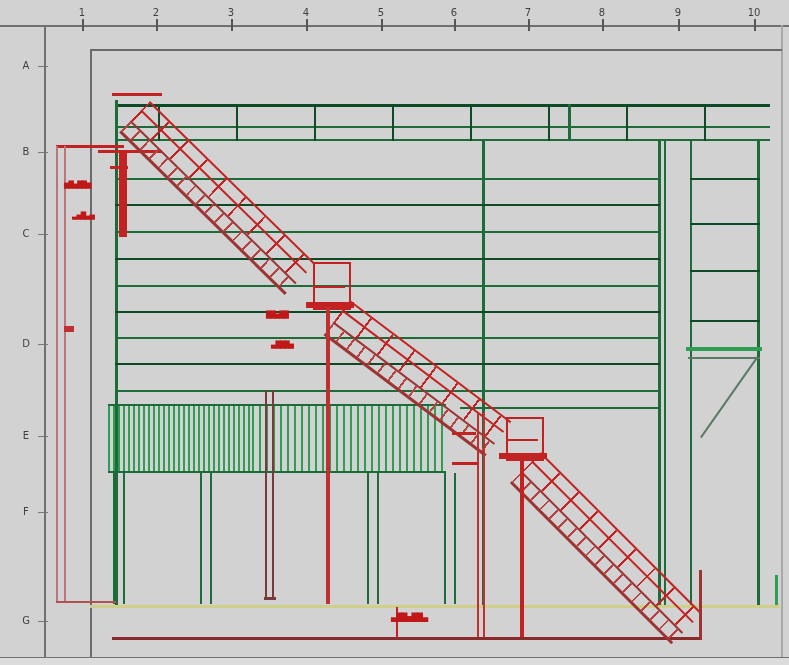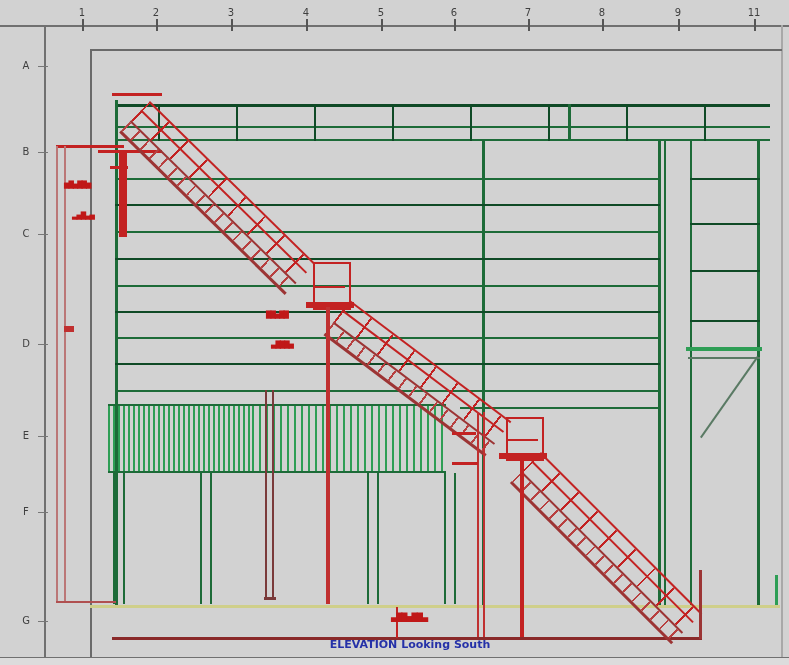--- a/index.html
+++ b/index.html
@@ -155,31 +155,30 @@
       <div class="abs" style="left: 452px; top: 462px; width: 26px; height: 2.5px; background: rgb(195, 34, 34);"></div>
       <div class="abs" style="left: 396px; top: 607px; width: 2px; height: 31px; background: rgb(195, 34, 34);"></div>
     </div>
 
   <div class="blob" style="left:64px;top:181px;">▆█▅██▆</div>
   <div class="blob" style="left:72px;top:212px;">▃▅█▄▅</div>
   <div class="blob" style="left:266px;top:311px;">██▅██</div>
   <div class="blob" style="left:271px;top:341px;">▄███▅</div>
   <div class="blob" style="left:391px;top:614px;font-size:8px;">▄██▅██▄</div>
 
-  <div class="caption">ELEVATION Looking South</div>
 <div class="lbl" style="left: 74px; top: 7px; width: 16px;">1</div>
     <div class="lbl" style="left: 148px; top: 7px; width: 16px;">2</div>
     <div class="lbl" style="left: 223px; top: 7px; width: 16px;">3</div>
     <div class="lbl" style="left: 298px; top: 7px; width: 16px;">4</div>
     <div class="lbl" style="left: 373px; top: 7px; width: 16px;">5</div>
     <div class="lbl" style="left: 446px; top: 7px; width: 16px;">6</div>
     <div class="lbl" style="left: 520px; top: 7px; width: 16px;">7</div>
     <div class="lbl" style="left: 594px; top: 7px; width: 16px;">8</div>
     <div class="lbl" style="left: 670px; top: 7px; width: 16px;">9</div>
-    <div class="lbl" style="left: 746px; top: 7px; width: 16px;">11</div>
+    <div class="lbl" style="left: 746px; top: 7px; width: 16px;">10</div>
     <div class="lbl" style="left: 18px; top: 60px; width: 16px;">A</div>
     <div class="lbl" style="left: 18px; top: 146px; width: 16px;">B</div>
     <div class="lbl" style="left: 18px; top: 228px; width: 16px;">C</div>
     <div class="lbl" style="left: 18px; top: 338px; width: 16px;">D</div>
     <div class="lbl" style="left: 18px; top: 430px; width: 16px;">E</div>
     <div class="lbl" style="left: 18px; top: 506px; width: 16px;">F</div>
     <div class="lbl" style="left: 18px; top: 615px; width: 16px;">G</div>
   </div>
 
 </body></html>

